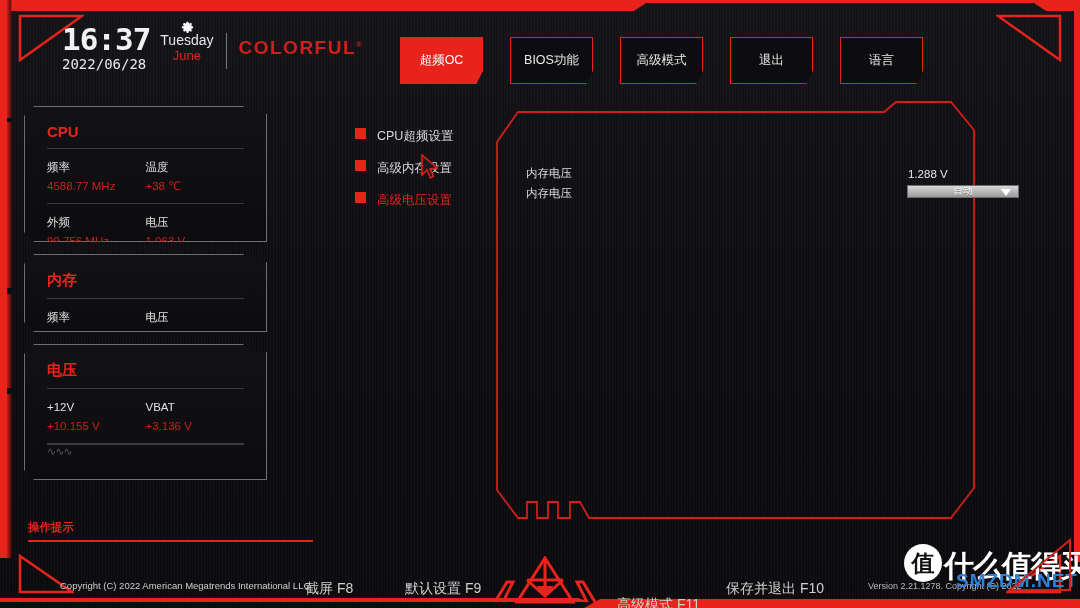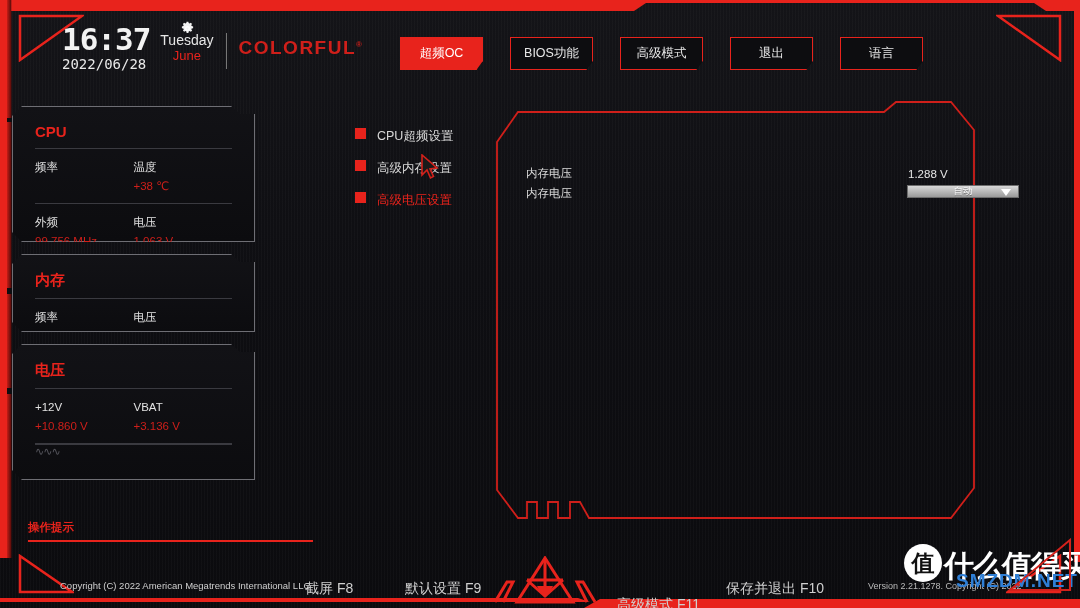--- a/index.html
+++ b/index.html
@@ -73,32 +73,32 @@
   .brand {
     margin-top:14px;
     font-size:19px; font-weight:bold; letter-spacing:1.5px; color:#cf1f1a;
     font-family:"Liberation Sans", sans-serif;
   }
   .brand sup { font-size:8px; vertical-align:super; }
 
   
   .nav { position:absolute; left:400px; top:26px; display:flex; gap:27px; }
   .tab {
-    position:relative; width:83px; height:33px;
+    position:relative; width:83px; height:47px;
     display:flex; align-items:center; justify-content:center;
     font-size:12.5px; color:#e8e8e8; cursor:pointer;
     background:#0d0d10;
     border:1.6px solid #e8231c;
     clip-path: polygon(0 0, 100% 0, 100% 72%, 92% 100%, 0 100%);
   }
   .tab.active { background:#e8231c; color:#ffffff; border-color:#e8231c; }
 
   
   .info-panel {
-    position:absolute; left:12px;
+    position:absolute; left:24px;
     width:243px;
     background:linear-gradient(180deg,#121216,#0c0c0f);
     border:1px solid #6e6e74;
     clip-path: polygon(10px 0, 219px 0, 228px 8px, 252px 8px, 260px 0, 279px 0, 289px 10px, 289px 100%, 10px 100%, 0 calc(100% - 10px), 0 10px);
   }
   .panel-title {
     color:#e8231c; font-size:15px; font-weight:bold;
     padding:16px 0 8px 22px;
   }
   .divider { height:1px; background:#3a3a40; margin:0 22px; }
@@ -230,20 +230,21 @@
         </div>
     </div>
   </div>
 
   <div class="info-panel" style="top:106px;height:136px;">
     <div class="panel-title">CPU</div>
     <div class="divider"></div>
     <div class="row">
       <div class="cell">
         <div class="cell-label">频率</div>
+        <div class="cell-value">4588.77 MHz</div>
       </div>
       <div class="cell">
         <div class="cell-label">温度</div>
         <div class="cell-value">+38 ℃</div>
       </div>
     </div>
     <div class="divider"></div>
     <div class="row">
       <div class="cell">
         <div class="cell-label">外频</div>
@@ -274,21 +275,21 @@
     <div class="divider"></div>
     <div class="squiggle">∿∿∿</div>
   </div>
 
   <div class="info-panel" style="top:344px;height:136px;">
     <div class="panel-title">电压</div>
     <div class="divider"></div>
     <div class="row">
       <div class="cell">
         <div class="cell-label">+12V</div>
-        <div class="cell-value">+10.860 V</div>
+        <div class="cell-value">+10.155 V</div>
       </div>
       <div class="cell">
         <div class="cell-label">VBAT</div>
         <div class="cell-value">+3.136 V</div>
       </div>
     </div>
     <div class="divider"></div>
     <div class="divider"></div>
     <div class="squiggle">∿∿∿</div>
   </div>

